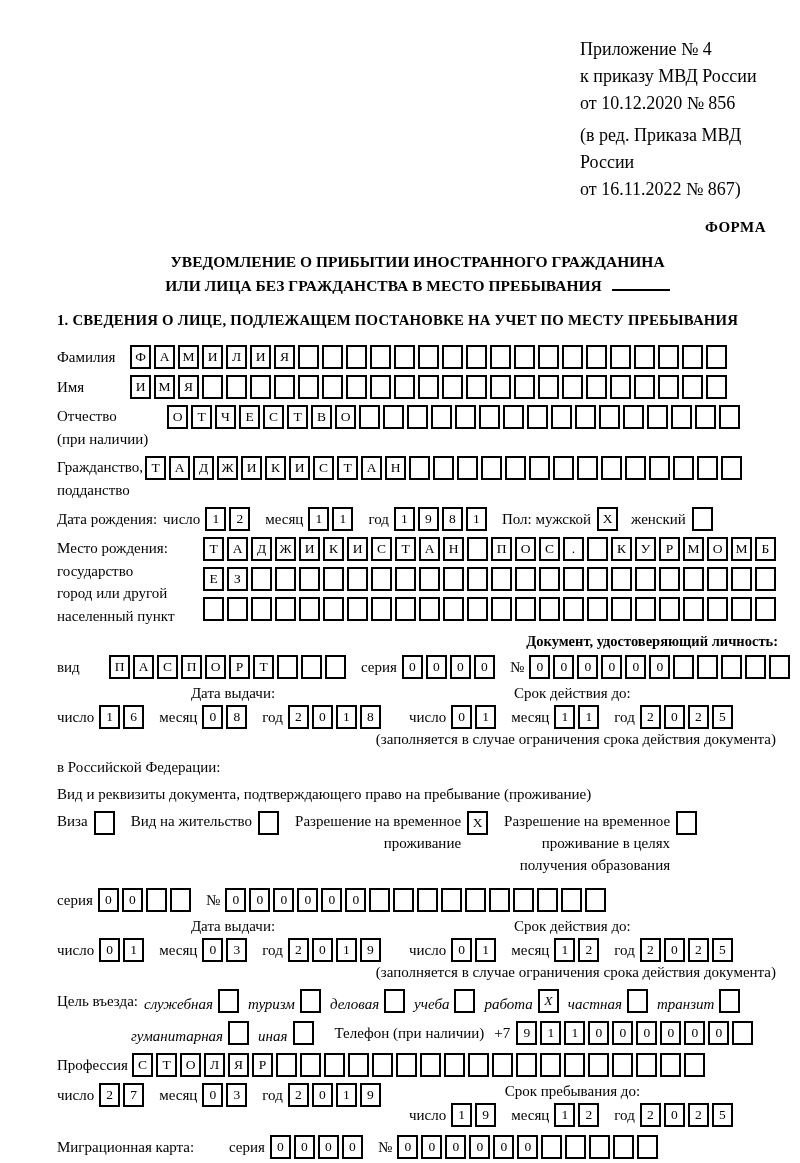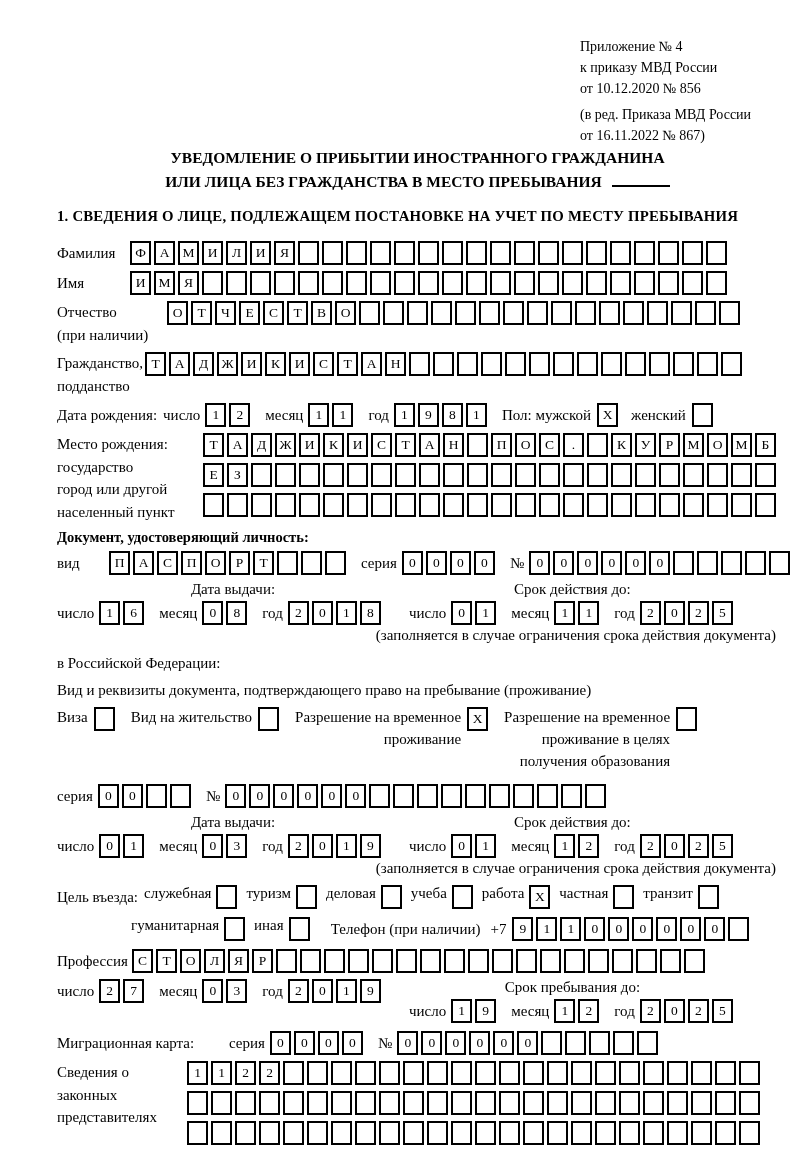--- a/index.html
+++ b/index.html
@@ -3,21 +3,21 @@
 <meta charset="utf-8">
 <style>
   html,body{margin:0;padding:0;background:#ffffff;}
   .page{
     width:800px;height:1163px;background:#ffffff;color:#000;
     box-sizing:border-box;padding:36px 22px 0 57px;
     font-family:"Liberation Serif","DejaVu Serif",serif;font-size:15px;
     overflow:hidden;
   }
   
-  .appendix{width:190px;margin-left:auto;margin-right:8px;font-size:14px;line-height:1.5;}
+  .appendix{width:190px;margin-left:auto;margin-right:8px;font-size:18px;line-height:1.5;}
   .appendix .amend{margin-top:5px;}
   .forma{font-weight:bold;text-align:right;margin:16px 12px 14px 0;font-size:15px;letter-spacing:.5px;}
   
   .title{text-align:center;font-weight:bold;font-size:15.5px;line-height:1.55;margin-bottom:14px;}
   .t-underline{display:inline-block;width:58px;border-bottom:2px solid #000;height:12px;margin-left:10px;}
   .sec-heading{font-weight:bold;font-size:14.8px;margin:0 0 16px;letter-spacing:.2px;}
   
   .row{display:flex;align-items:center;margin-bottom:6px;}
   .row.top{align-items:flex-start;}
   .label{flex:0 0 auto;line-height:1.5;}
@@ -26,56 +26,57 @@
   .cell{
     box-sizing:border-box;width:21px;height:24px;border:2px solid #000;margin-right:3px;
     display:flex;align-items:center;justify-content:center;
     font-size:13.5px;flex:0 0 auto;background:#fff;
   }
   .box{margin-left:6px;}
   .stack{display:flex;flex-direction:column;}
   .stack .cells{margin-bottom:6px;}
   .mt4{margin-top:4px}
   
-  .doc-heading{text-align:left;font-weight:bold;font-size:14.5px;margin:2px 0 5px;}
+  .doc-heading{text-align:right;font-weight:bold;font-size:14.5px;margin:2px 0 5px;}
   
   .dates{display:flex;margin:4px 0 0;}
   .dhalf{display:flex;flex-direction:column;}
   .dhalf.left{width:352px;}
   .dtitle{text-align:center;margin-bottom:3px;font-family:Liberation Serif, serif;}
   .drow{display:flex;align-items:center;}
   .dl{margin-right:5px;}
   .dgap{margin-right:12px;display:flex;}
   .small-note{font-size:15px;text-align:right;margin:2px 2px 8px 0;}
   .plain{margin-bottom:4px;line-height:1.5;}
   
   .opts{display:flex;align-items:flex-start;margin:6px 0 12px;}
   .opt{display:flex;align-items:flex-start;margin-right:13px;}
   .opt:last-child{margin-right:0;}
   .olines{text-align:right;line-height:1.45;}
   
   .purpose{display:flex;align-items:center;margin-bottom:8px;}
-  .purpose .pi{display:flex;align-items:flex-start;margin-right:9px;}
+  .purpose .pi{display:flex;align-items:flex-end;margin-right:9px;font-style:italic;}
   .purpose .pi .cell{margin-left:5px;margin-right:0;}
   .indent130{margin-left:74px;}
   .phone{display:flex;align-items:center;}
   .phone .pfx{margin:0 6px 0 10px;}
 </style>
 </head>
 <body>
 
 <div class="page">
 
   <div class="appendix">
     <div>Приложение № 4</div>
     <div>к приказу МВД России</div>
     <div>от 10.12.2020 № 856</div>
     <div class="amend">(в ред. Приказа МВД России</div>
     <div>от 16.11.2022 № 867)</div>
   </div>
+  <div class="forma">ФОРМА</div>
 
   <div class="title">
     <div>УВЕДОМЛЕНИЕ О ПРИБЫТИИ ИНОСТРАННОГО ГРАЖДАНИНА</div>
     <div><span>ИЛИ ЛИЦА БЕЗ ГРАЖДАНСТВА В МЕСТО ПРЕБЫВАНИЯ</span><span class="t-underline"></span></div>
   </div>
 
   <div class="sec-heading">1. СВЕДЕНИЯ О ЛИЦЕ, ПОДЛЕЖАЩЕМ ПОСТАНОВКЕ НА УЧЕТ ПО МЕСТУ ПРЕБЫВАНИЯ</div>
 
   <div class="row">
     <span class="label lw72">Фамилия</span>

